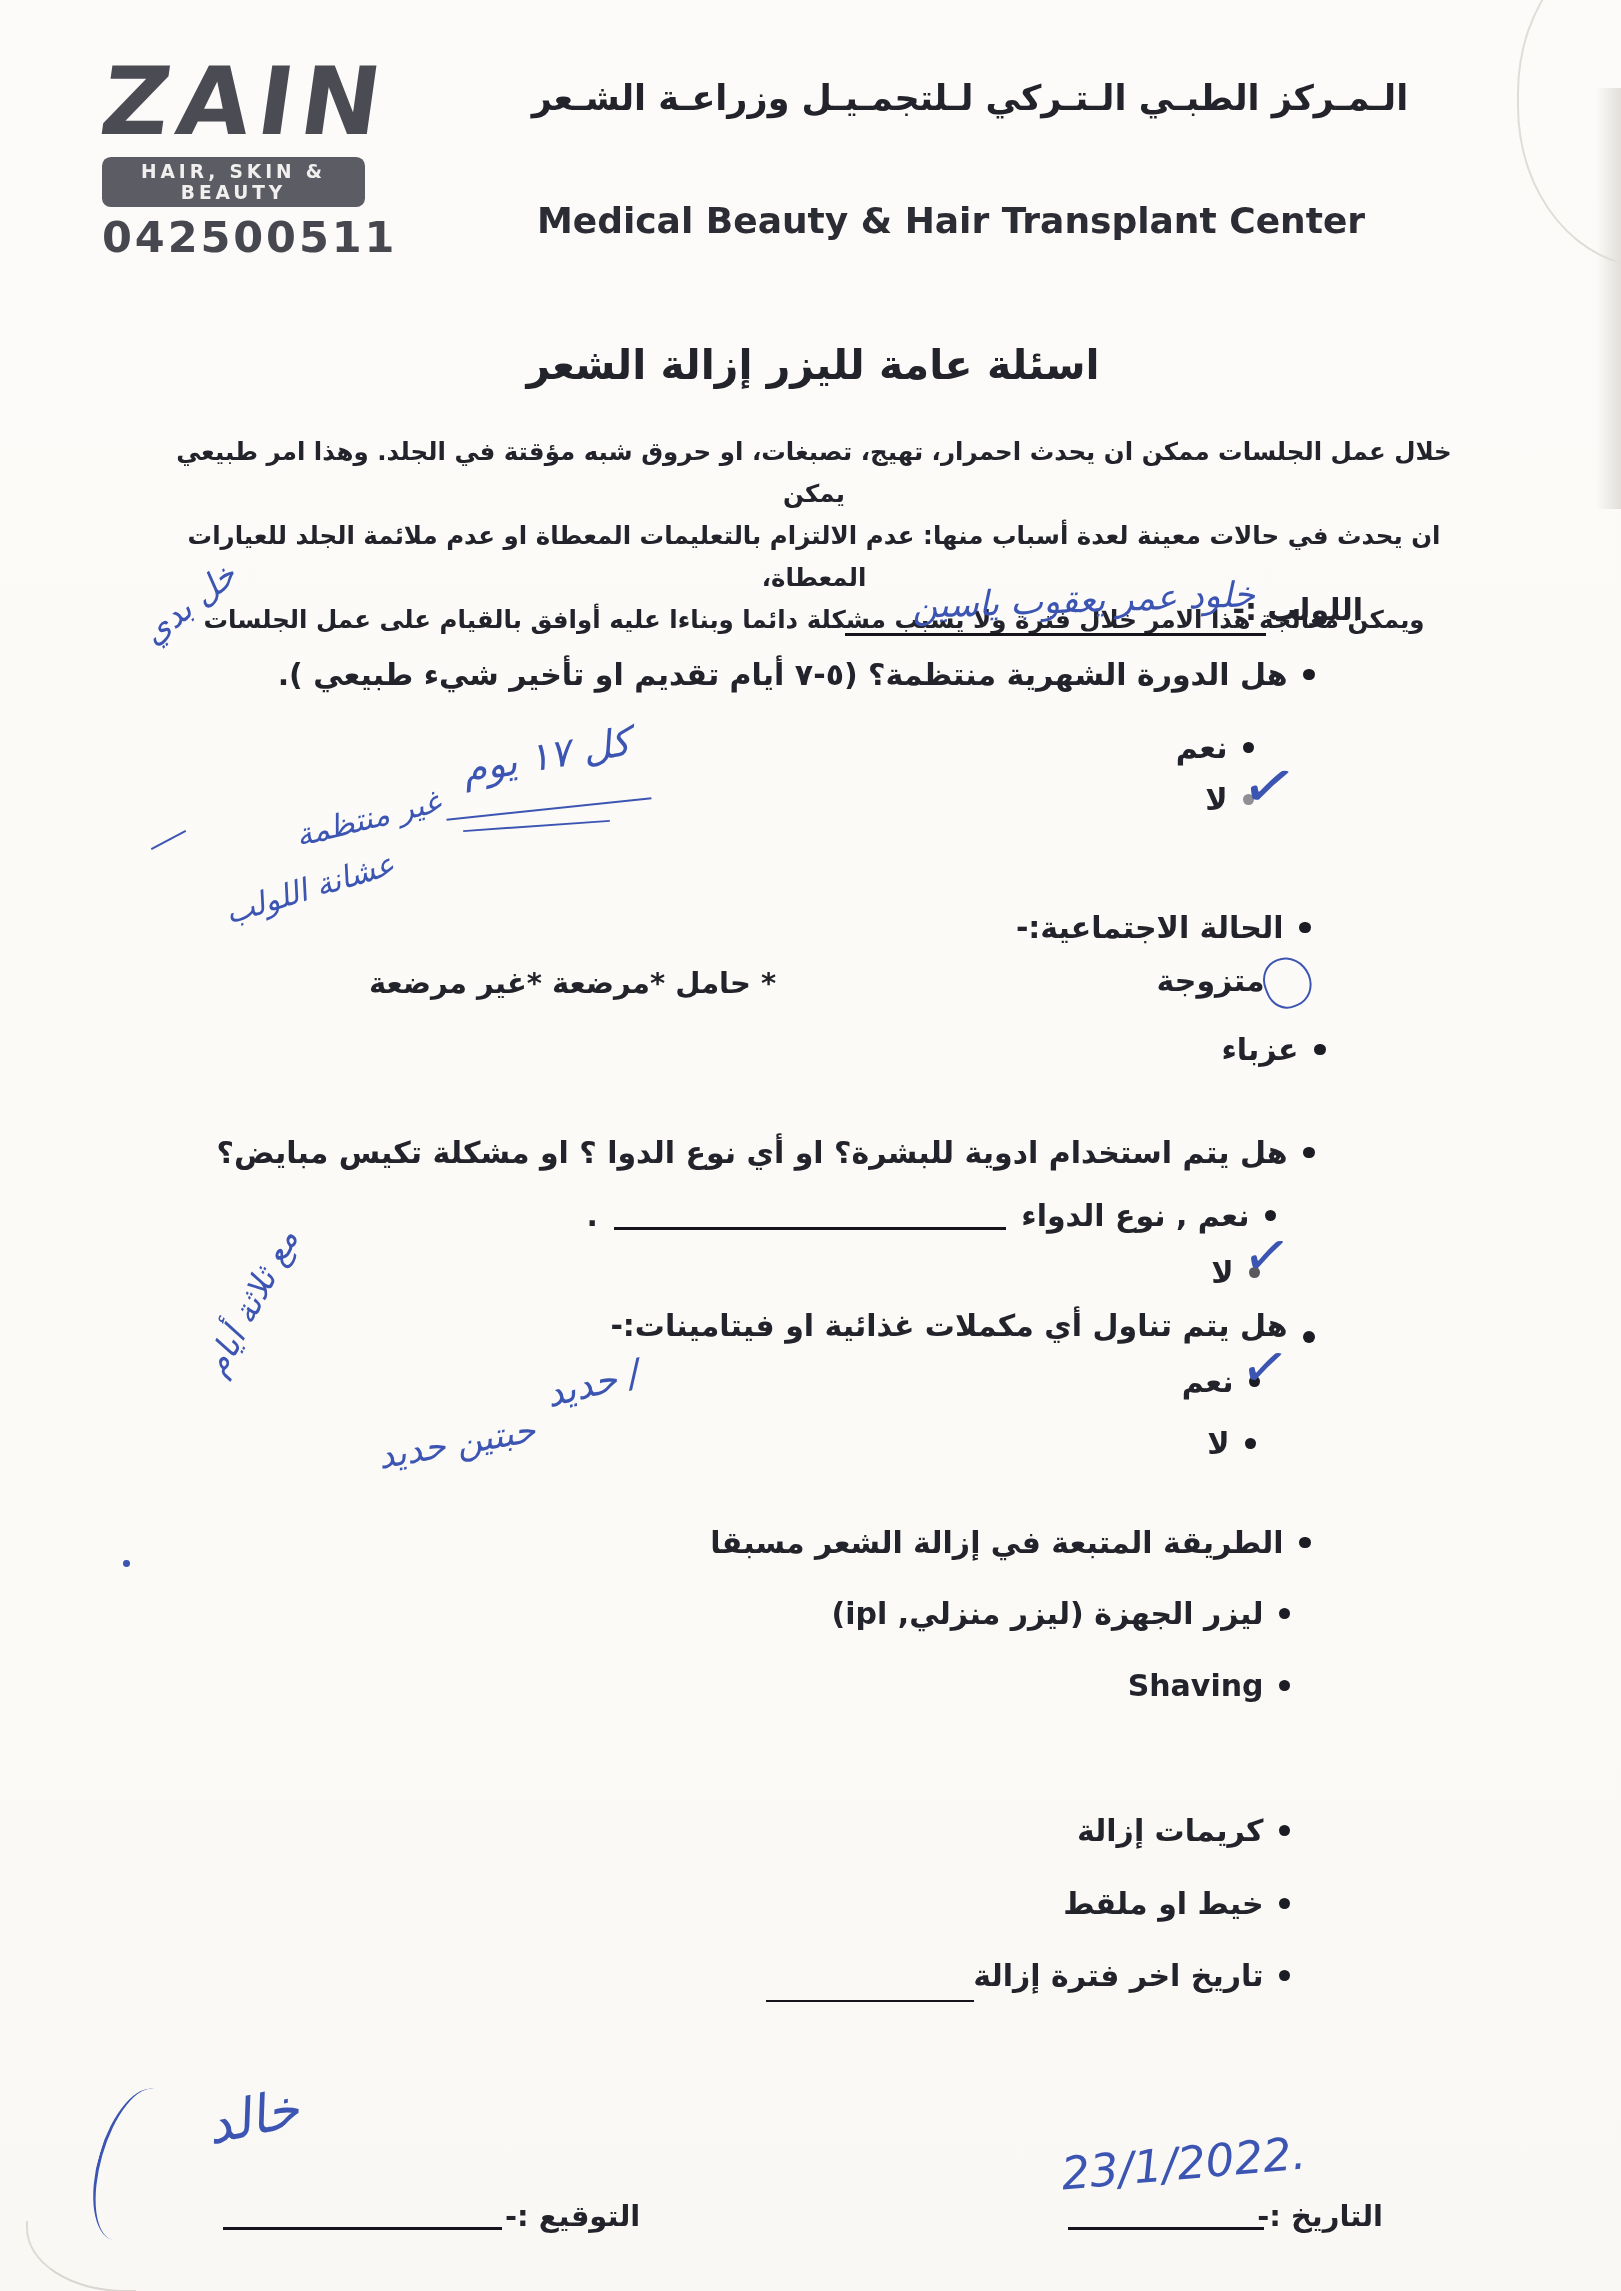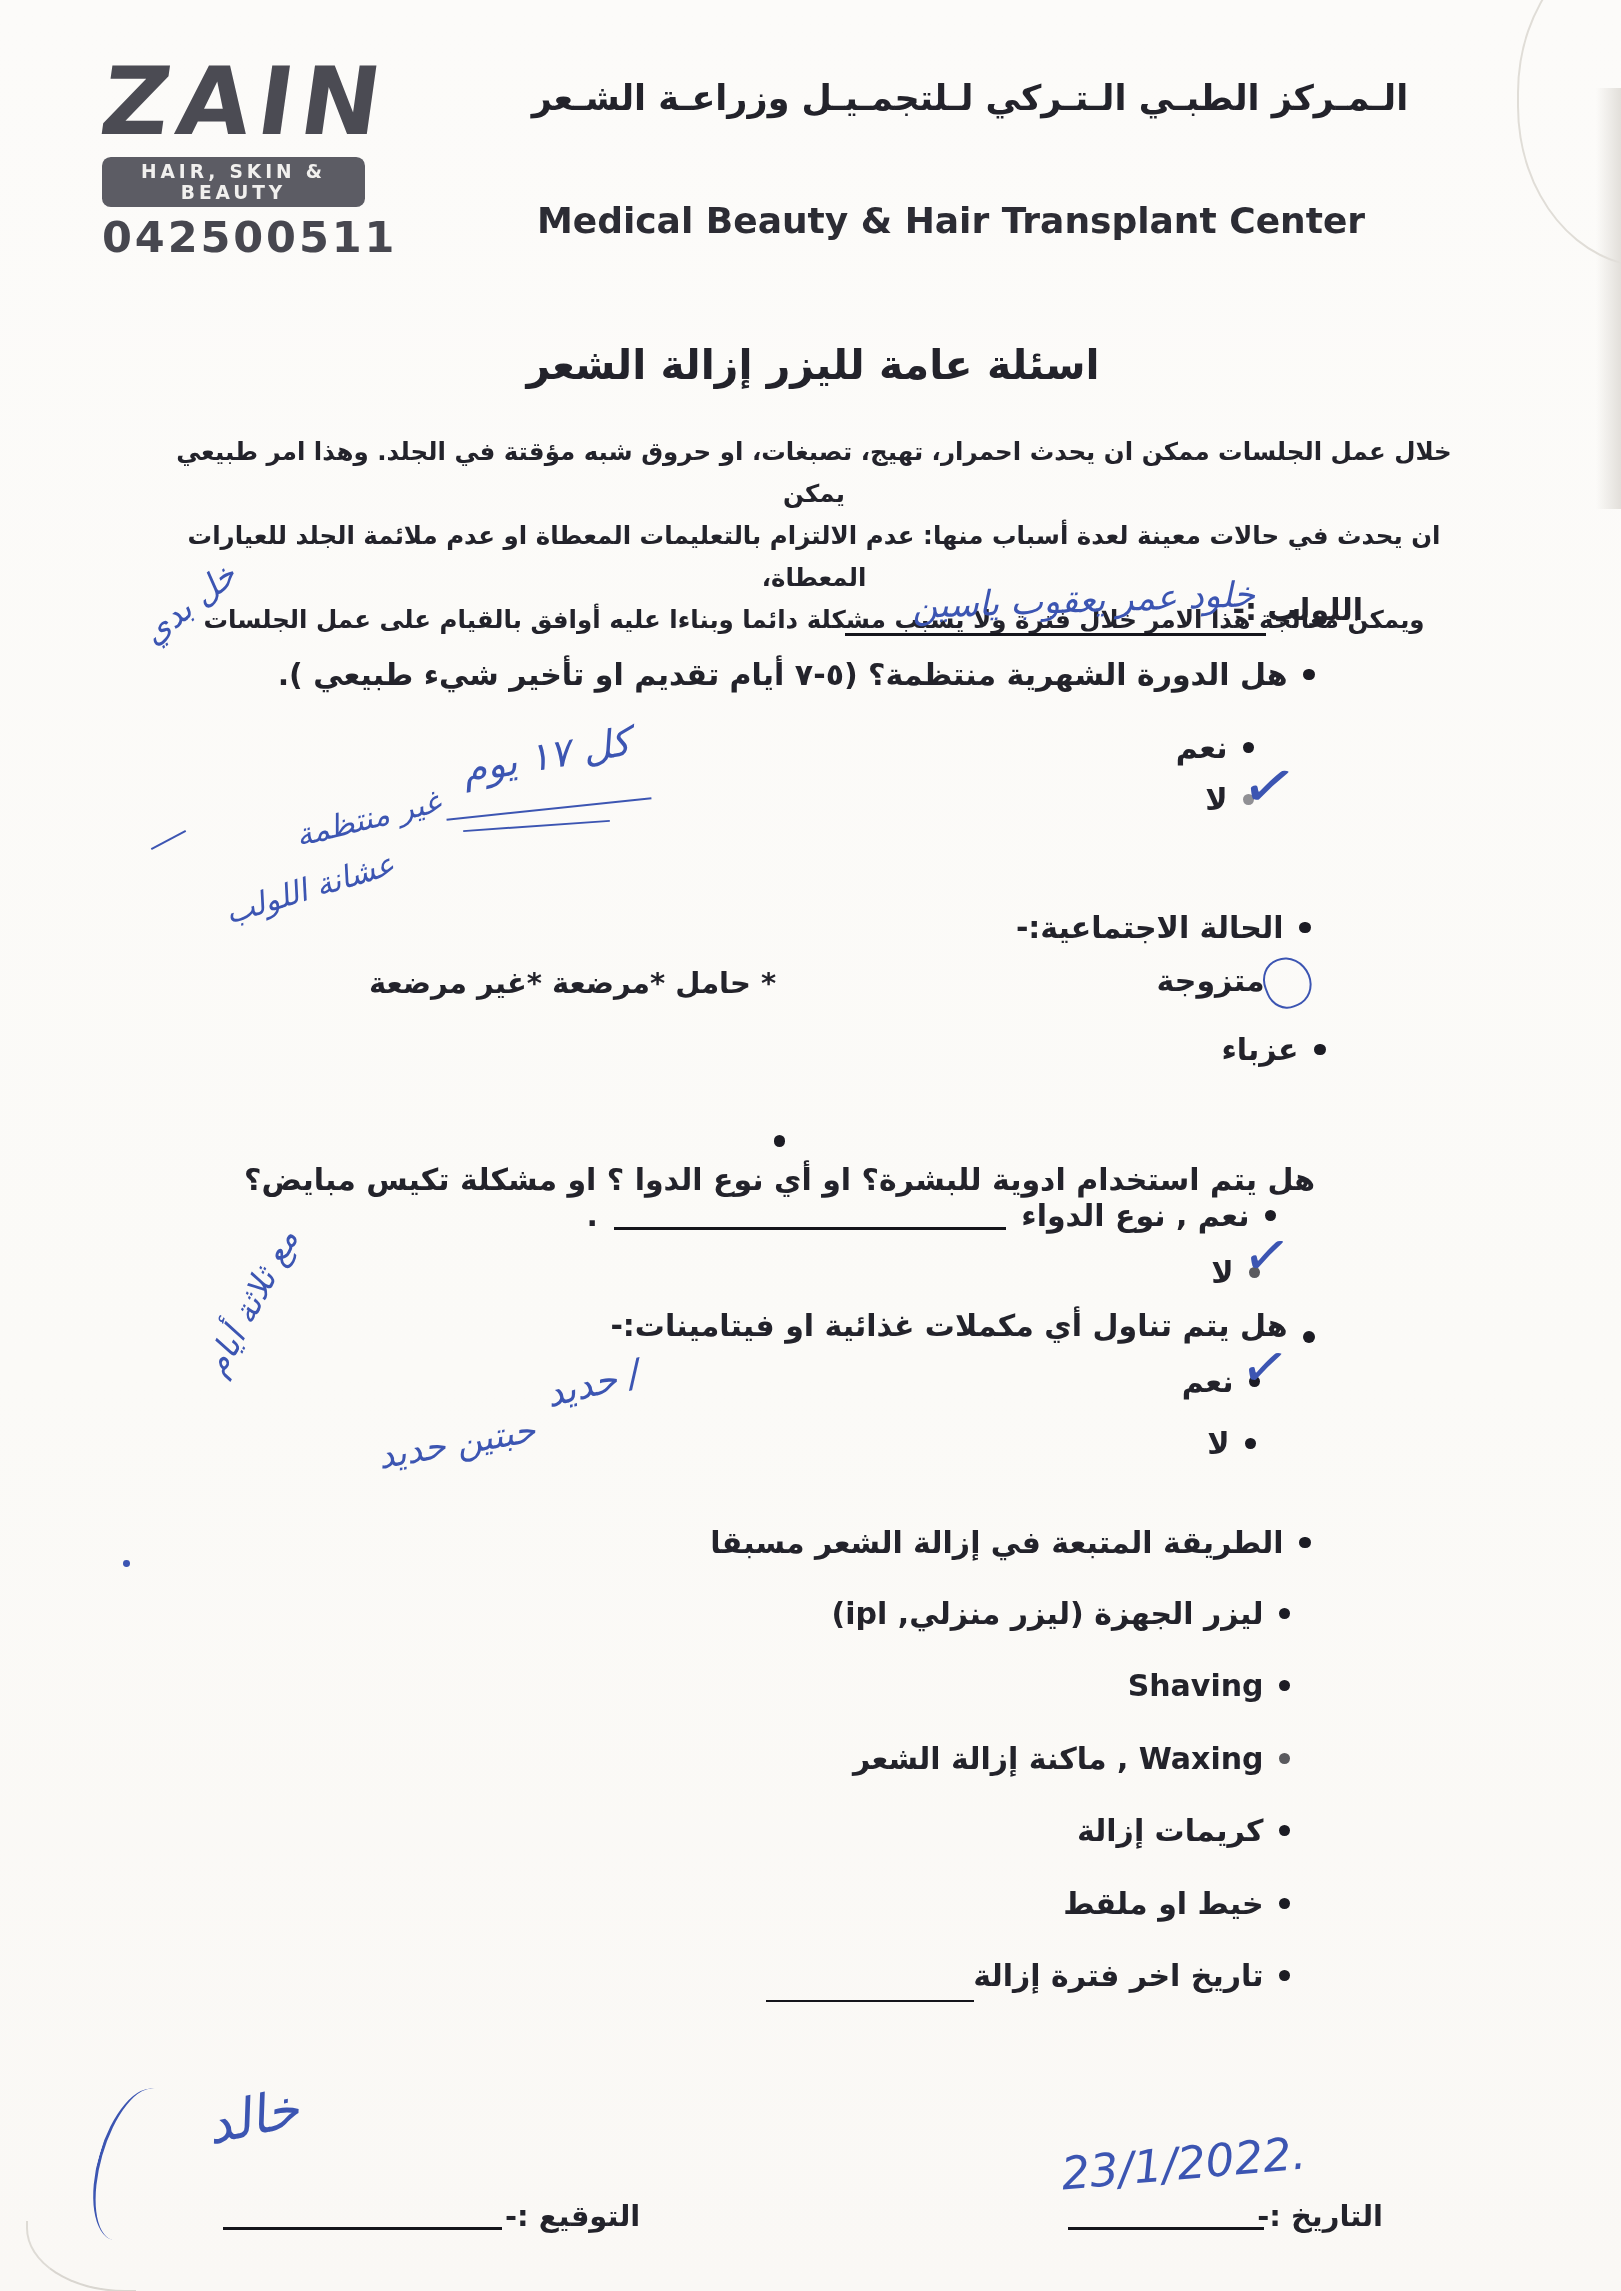--- a/index.html
+++ b/index.html
@@ -91,21 +91,21 @@
       <span class="hand-circle"></span>
     </span>
     <span>متزوجة</span>
   </div>
   <div class="abs ar" style="left:369px;top:966px;font-size:29px;">* حامل   *مرضعة *غير مرضعة</div>
   <div class="row q" style="right:295px;top:1032px;">
     <span class="dot"></span>
     <span>عزباء</span>
   </div>
 
-  <div class="row q" style="right:306px;top:1135px;flex-direction:column;">
+  <div class="row q" style="right:306px;top:1135px;">
     <span class="dot"></span>
     <span>هل يتم استخدام ادوية للبشرة؟ او أي نوع الدوا ؟ او مشكلة تكيس مبايض؟</span>
   </div>
   <div class="row q" style="right:345px;top:1198px;">
     <span class="dot sm"></span>
     <span>نعم ,  نوع الدواء</span>
     <span style="display:inline-block;width:392px;border-bottom:3.9px solid #15151b;height:25.5px;"></span>
     <span>.</span>
   </div>
   <div class="row q" style="right:361px;top:1255px;">
@@ -139,24 +139,20 @@
   </div>
 
   <div class="row q" style="right:331px;top:1596px;justify-content:flex-end;">
     <span class="dot sm"></span>
     <span>ليزر الجهزة (ليزر منزلي, ipl)</span>
   </div>
   <div class="row q" style="right:331px;top:1668px;">
     <span class="dot sm"></span>
     <span>Shaving</span>
   </div>
-  <div class="row q" style="right:331px;top:1741px;">
-    <span class="dot sm mid"></span>
-    <span>Waxing , ماكنة إزالة الشعر</span>
-  </div>
   <div class="row q" style="right:331px;top:1813px;">
     <span class="dot sm"></span>
     <span>كريمات إزالة</span>
   </div>
   <div class="row q" style="right:331px;top:1886px;">
     <span class="dot sm"></span>
     <span>خيط او ملقط</span>
   </div>
   <div class="row q" style="right:331px;top:1958px;">
     <span class="dot sm"></span>

